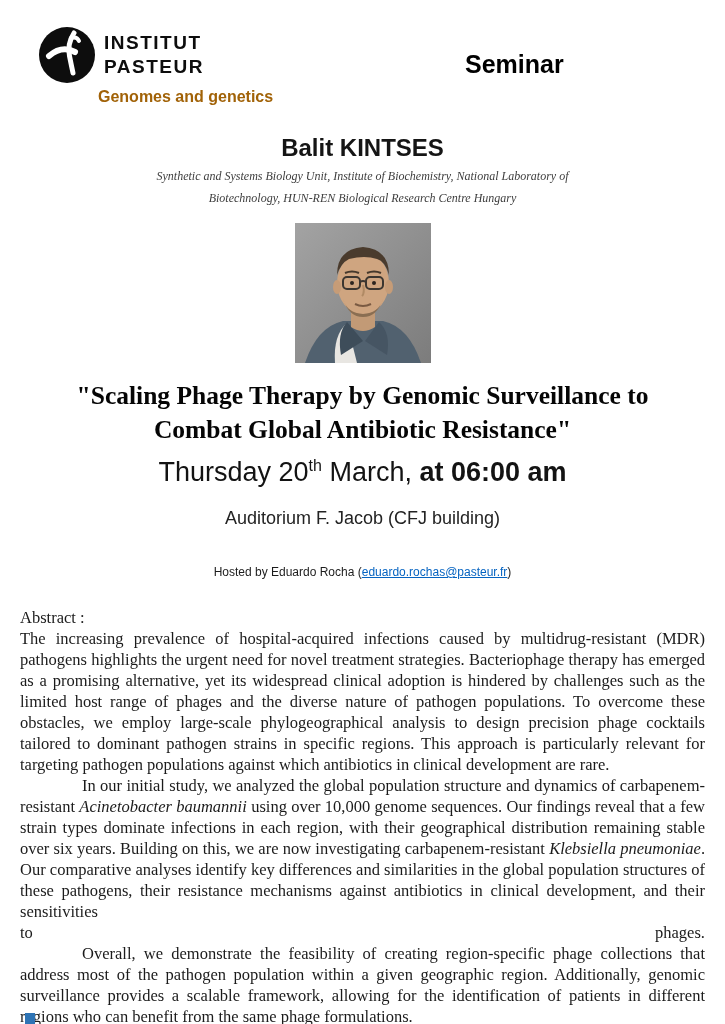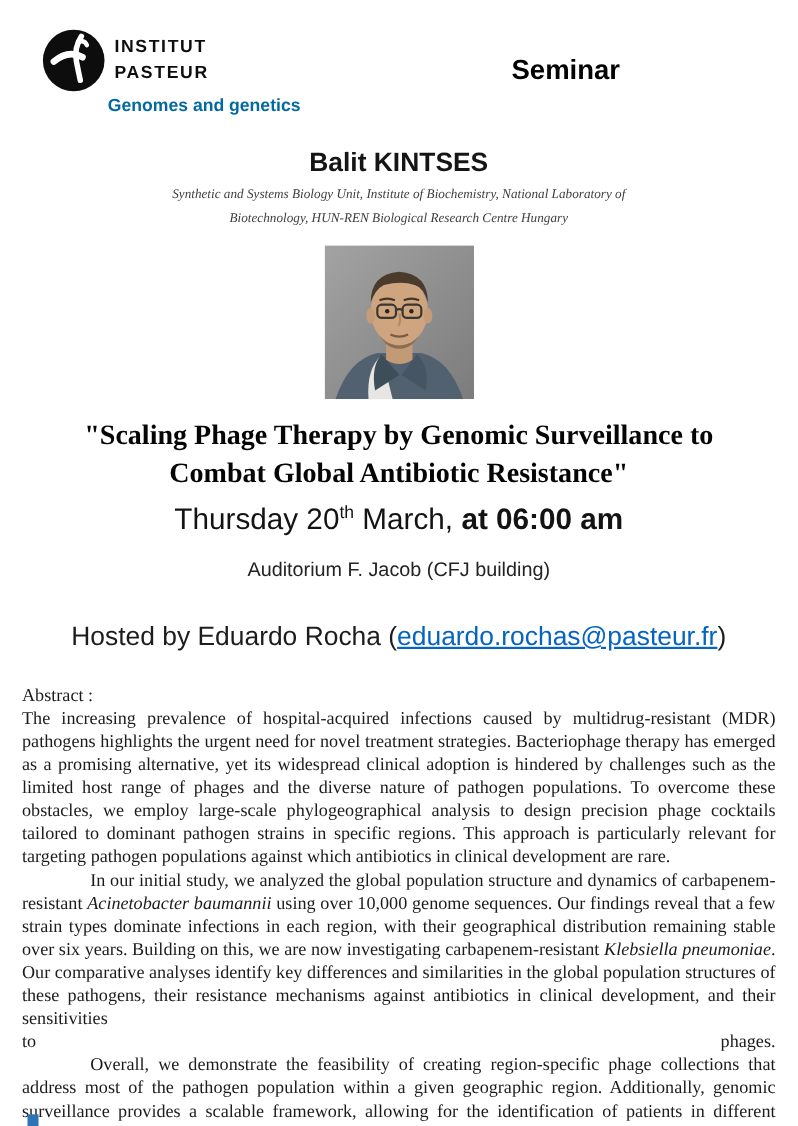--- a/index.html
+++ b/index.html
@@ -12,40 +12,40 @@
     font-family: "Liberation Sans", sans-serif;
     color: #111;
   }
   .page { width: 100%; height: 100%; position: relative; background: #fff; }
 
   
   .header { position: relative; height: 112px; }
   .logo { position: absolute; left: 38px; top: 26px; }
   .logo-row { display: flex; align-items: center; gap: 8px; }
   .logo-icon svg { display: block; }
-  .logo-text { display: flex; flex-direction: column; font-weight: bold; font-size: 16px; line-height: 24px; letter-spacing: 1.5px; color: #0d0d0d; }
+  .logo-text { display: flex; flex-direction: column; font-weight: bold; font-size: 19px; line-height: 24px; letter-spacing: 1.5px; color: #0d0d0d; }
   .logo-tagline { margin: 4px 0 0 60px; font-weight: bold; font-size: 16px; }
   .seminar-label { position: absolute; left: 465px; top: 50px; font-size: 25px; font-weight: bold; color: #000; }
 
   
   .speaker-name { text-align: center; margin-top: 22px; font-size: 24px; font-weight: bold; font-family: Liberation Sans, sans-serif; color: #151515; }
   .affiliation { text-align: center; margin-top: 3px; font-family: "Liberation Serif", serif; font-style: italic; font-size: 12px; line-height: 22px; color: #3d3d3d; }
   .affiliation span { display: block; }
 
   .photo { width: 136px; height: 140px; margin: 14px auto 0; overflow: hidden; }
   .photo svg { display: block; }
 
   
   .talk-title { text-align: center; margin: 16px 30px 0; font-family: "Liberation Serif", serif; font-weight: bold; font-size: 25.5px; line-height: 34px; color: #050505; }
   .talk-title span { display: block; }
   .date-line { text-align: center; margin-top: 10px; font-size: 27px; color: #131313; }
   .date-line sup { font-size: 16px; }
   .date-line strong { font-weight: bold; }
   .location-line { text-align: center; margin-top: 20px; font-size: 18px; color: #232323; }
-  .hosted-line { text-align: center; margin-top: 36px; font-size: 24px; color: #1c1c1c; }
+  .hosted-line { text-align: center; margin-top: 36px; font-size: 12px; color: #1c1c1c; }
   .hosted-line a { text-decoration: underline; }
 
   
   .abstract { margin: 28px 20px 0; font-family: "Liberation Serif", serif; font-size: 16.5px; line-height: 21px; color: #1b1b1b; text-align: justify; }
   .abstract .abstract-label { text-align: left; }
   .abstract p { text-align: justify; }
   .abstract p.indent { text-indent: 62px; }
   .gap-line { display: flex; justify-content: space-between; }
 
   .footer-mark { position: absolute; left: 25px; bottom: 0; width: 10px; height: 11px; }
@@ -64,21 +64,21 @@
             <path d="M36 7 q-7 11 -4.5 23 q2 10 3.5 17" stroke="#ffffff" stroke-width="5" fill="none" stroke-linecap="round"></path>
             <path d="M11 30 q13 -11 26 -4" stroke="#ffffff" stroke-width="6" fill="none" stroke-linecap="round"></path>
             <path d="M33 12 q6 -2 8 3" stroke="#ffffff" stroke-width="4" fill="none" stroke-linecap="round"></path>
           </svg>
         </span>
         <div class="logo-text">
           <span>INSTITUT</span>
           <span>PASTEUR</span>
         </div>
       </div>
-      <div class="logo-tagline" style="color: #0369a1;">Genomes and genetics</div>
+      <div class="logo-tagline" style="color: #a16207;">Genomes and genetics</div>
     </div>
     <div class="seminar-label">Seminar</div>
   </header>
 
   <main>
     <h1 class="speaker-name">Balit KINTSES</h1>
 
     <p class="affiliation">
       <span>Synthetic and Systems Biology Unit, Institute of Biochemistry, National Laboratory of</span>
       <span>Biotechnology, HUN-REN Biological Research Centre Hungary</span>

